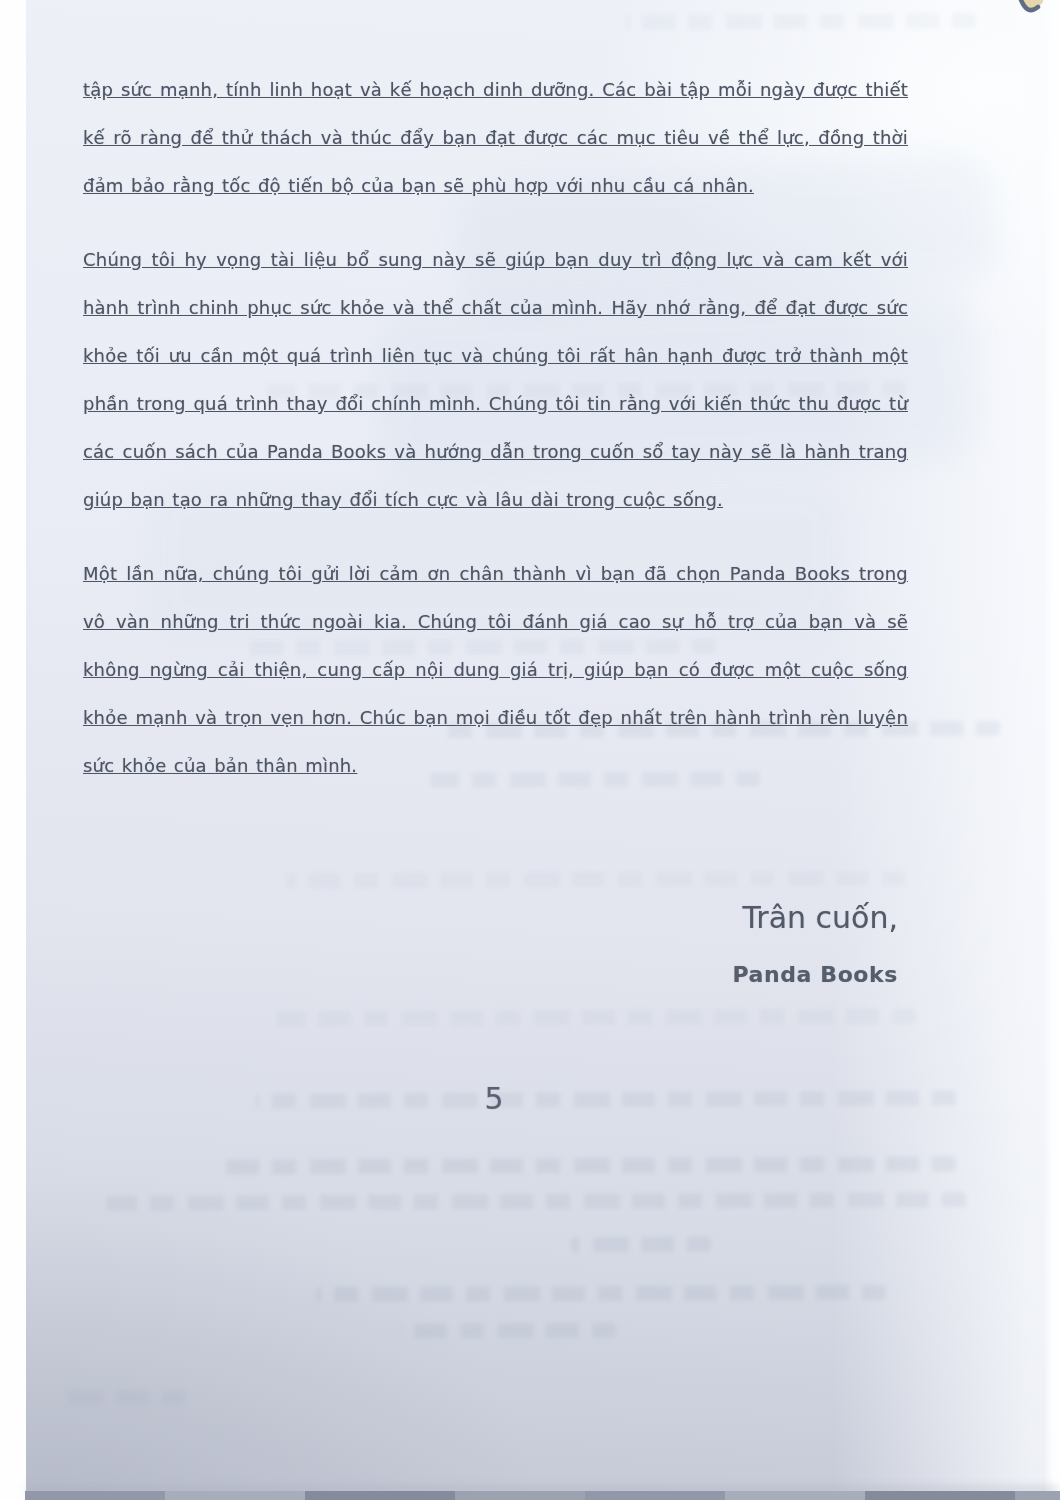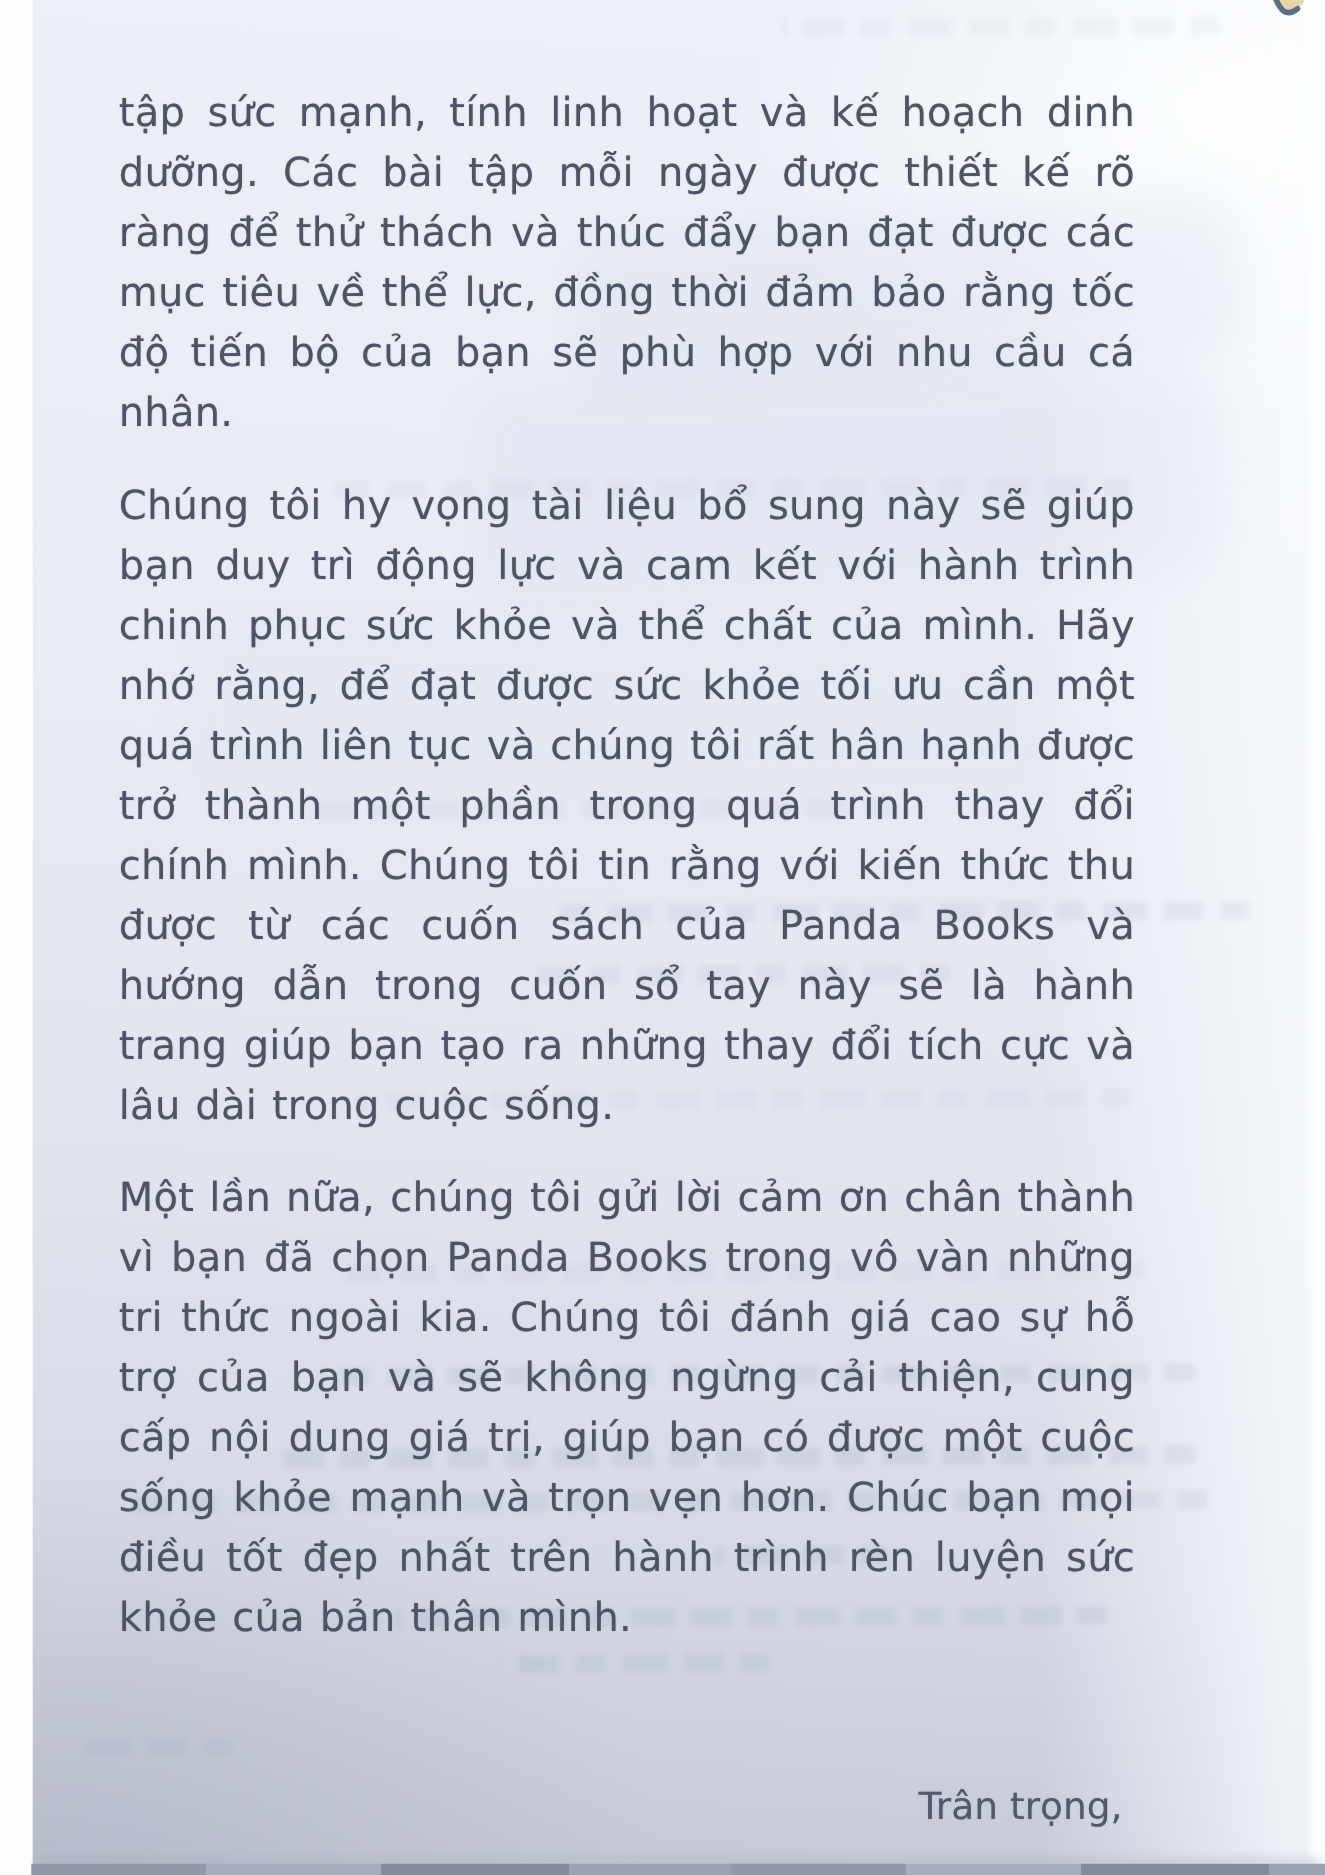--- a/index.html
+++ b/index.html
@@ -74,27 +74,28 @@
   
   .content {
     position: relative;
     z-index: 2;
     margin-left: 54px;
     width: 828px;
     padding-top: 66px;
     color: #4d5464;
   }
   .content p {
-    margin: 0 0 26px 15px;
-    font-size: 32px;
+    margin: 0 0 26px 3px;
+    font-size: 18px;
     line-height: 48px;
     text-align: justify;
     letter-spacing: 0.2px;
     word-spacing: 1.5px;
     text-shadow: 0 0 1px rgba(77,84,100,0.45);
+    text-decoration: underline;
   }
   .closing {
     margin-top: 104px;
     text-align: right;
     padding-right: 10px;
   }
   .salutation {
     font-size: 30px;
     line-height: 48px;
     color: #525968;
@@ -149,21 +150,21 @@
         <path d="M2,-2 C7,12 12,17 21,10" stroke="#5f6e85" stroke-width="4.5" fill="none" stroke-linecap="round"></path>
       </svg>
     </div>
 
     <div class="content">
       <p>tập sức mạnh, tính linh hoạt và kế hoạch dinh dưỡng. Các bài tập mỗi ngày được thiết kế rõ ràng để thử thách và thúc đẩy bạn đạt được các mục tiêu về thể lực, đồng thời đảm bảo rằng tốc độ tiến bộ của bạn sẽ phù hợp với nhu cầu cá nhân.</p>
       <p>Chúng tôi hy vọng tài liệu bổ sung này sẽ giúp bạn duy trì động lực và cam kết với hành trình chinh phục sức khỏe và thể chất của mình. Hãy nhớ rằng, để đạt được sức khỏe tối ưu cần một quá trình liên tục và chúng tôi rất hân hạnh được trở thành một phần trong quá trình thay đổi chính mình. Chúng tôi tin rằng với kiến thức thu được từ các cuốn sách của Panda Books và hướng dẫn trong cuốn sổ tay này sẽ là hành trang giúp bạn tạo ra những thay đổi tích cực và lâu dài trong cuộc sống.</p>
       <p>Một lần nữa, chúng tôi gửi lời cảm ơn chân thành vì bạn đã chọn Panda Books trong vô vàn những tri thức ngoài kia. Chúng tôi đánh giá cao sự hỗ trợ của bạn và sẽ không ngừng cải thiện, cung cấp nội dung giá trị, giúp bạn có được một cuộc sống khỏe mạnh và trọn vẹn hơn. Chúc bạn mọi điều tốt đẹp nhất trên hành trình rèn luyện sức khỏe của bản thân mình.</p>
 
       <div class="closing">
-        <div class="salutation">Trân trọng,</div>
+        <div class="salutation">Trân cuốn,</div>
         <div class="signature">Panda Books</div>
       </div>
 
       <div class="pagenum">5</div>
     </div>
 
   </div>
 
   <div class="edge-left"></div>
   <div class="edge-right"></div>

